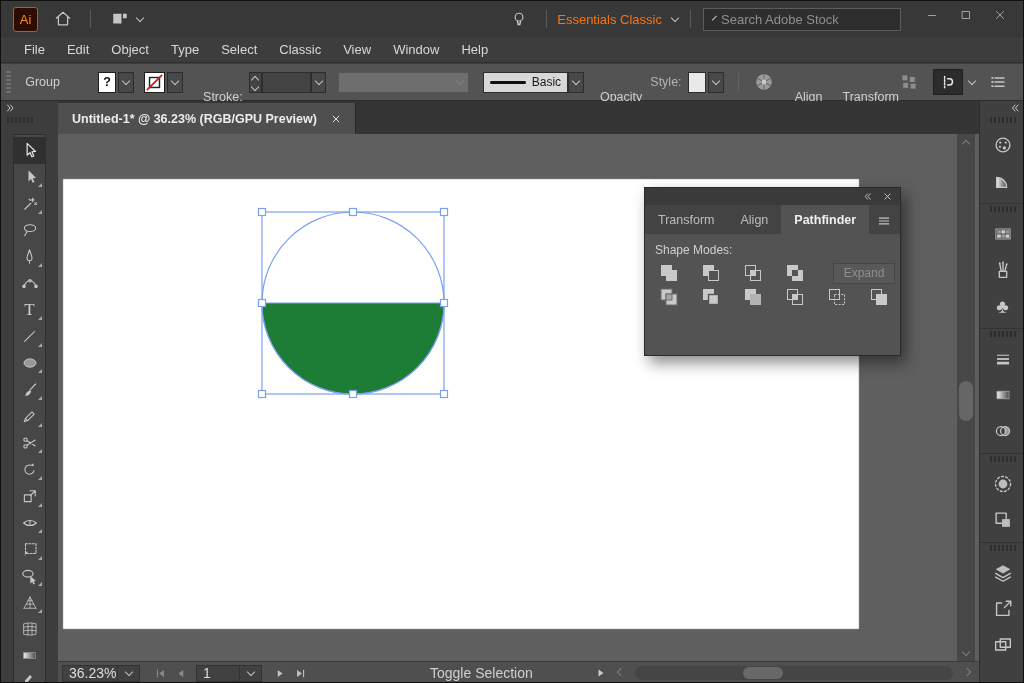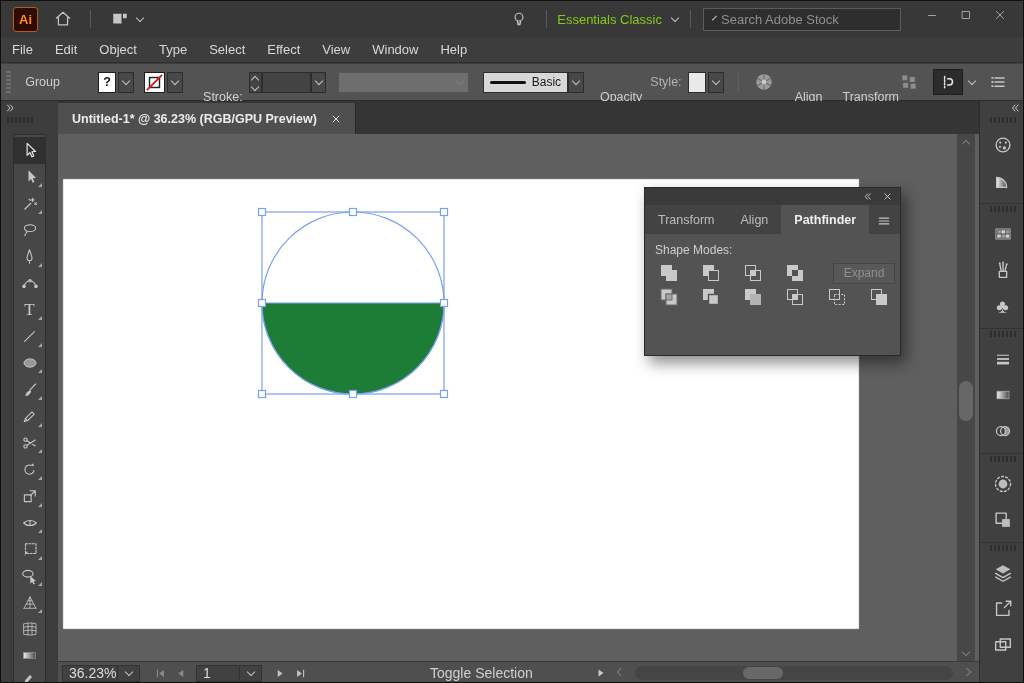--- a/index.html
+++ b/index.html
@@ -11,33 +11,33 @@
   svg { display:block; }
   .ic  { stroke:#c6c6c6; fill:none; stroke-width:1.5; stroke-linecap:round; stroke-linejoin:round; }
   .chev { width:6px; height:6px; border-right:1.6px solid #c2c2c2; border-bottom:1.6px solid #c2c2c2;
           transform:rotate(45deg); margin-top:-3px; }
   .chev.dim { border-color:#7e7e7e; }
   .vsep { width:1px; height:18px; background:#5a5a5a; }
 
   
   .titlebar { left:0; top:0; width:100%; height:36px; background:#383838; display:flex; align-items:center; }
   .ai-badge { width:25px; height:25px; margin-left:12px; background:#2d0d02; border:1.5px solid #b85c18;
-              border-radius:3px; color:#ff8a1d; font-weight:bold; font-size:13px;
+              border-radius:3px; color:#ff8a1d; font-weight:normal; font-size:13px;
               display:flex; align-items:center; justify-content:center; }
   .tb-btn { width:34px; height:28px; display:flex; align-items:center; justify-content:center; }
   .search-box { width:198px; height:23px; background:#2e2e2e; border:1px solid #5b5b5b;
                 display:flex; align-items:center; padding:0 6px; gap:4px; }
   .search-box input { flex:1; background:transparent; border:none; outline:none; color:#bdbdbd;
                       font-size:13px; font-family:"Liberation Sans", sans-serif; }
   .search-box input::placeholder { color:#8f8f8f; }
   .winbtn { width:34px; height:27px; display:flex; align-items:center; justify-content:center; }
 
   
   .menubar { left:0; top:36px; width:100%; height:26px; background:#3d3d3d; display:flex; align-items:center;
-             border-bottom:1px solid #2f2f2f; }
+             padding-left:12px; border-bottom:1px solid #2f2f2f; }
   .menu-item { padding:0 11px; color:#d8d8d8; font-size:13px; cursor:default; }
 
   
   .controlbar { left:0; top:63px; width:100%; height:37px; background:#535353; display:flex; align-items:center;
                 border-bottom:1px solid #2c2c2c; font-size:12.5px; }
   .drag-dots { width:6px; height:22px; margin:0 6px 0 5px;
                background-image:repeating-linear-gradient(#6f6f6f 0 2px, transparent 2px 4px); }
   .ctl-label { color:#cfcfcf; }
   .dotted-u { border-bottom:1px dotted #a3a3a3; padding-bottom:1px;margin-top:32px; }
   .swatch { width:21px; height:21px; background:#fff; border:1px solid #1d1d1d; position:relative;
@@ -142,21 +142,21 @@
     <div style="flex:1"></div>
 
     <div class="tb-btn">
       <svg width="18" height="18" viewBox="0 0 24 24" class="ic">
           <circle cx="12" cy="9.5" r="5.2"></circle>
           <path d="M10 14.5 V17.5 H14 V14.5 M10.5 19.5 H13.5"></path>
         </svg>
     </div>
     <div class="vsep" style="margin:0 10px"></div>
     <div class="row" style="gap:10px">
-      <span style="color:#84cc16">Essentials Classic</span>
+      <span style="color:#f97316">Essentials Classic</span>
       <span class="chev"></span>
     </div>
     <div class="vsep" style="margin:0 12px"></div>
     <div class="search-box">
       <svg width="14" height="14" viewBox="0 0 24 24" class="ic">
           <circle cx="10" cy="10" r="6"></circle>
           <path d="M14.5 14.5 L20 20"></path>
         </svg>
       <span class="chev" style="margin-right:2px"></span>
       <input type="text" placeholder="Search Adobe Stock" style="">
@@ -179,21 +179,21 @@
       </div>
     </div>
   </div>
 
   <div class="menubar abs">
     <span class="menu-item">File</span>
     <span class="menu-item">Edit</span>
     <span class="menu-item">Object</span>
     <span class="menu-item">Type</span>
     <span class="menu-item">Select</span>
-    <span class="menu-item">Effect</span>
+    <span class="menu-item">Classic</span>
     <span class="menu-item">View</span>
     <span class="menu-item">Window</span>
     <span class="menu-item">Help</span>
   </div>
 
   <div class="controlbar abs">
     <div class="drag-dots"></div>
     <span class="ctl-label" style="margin:0 38px 0 8px">Group</span>
 
     <div class="swatch" style="color:#111;font-weight:bold">

